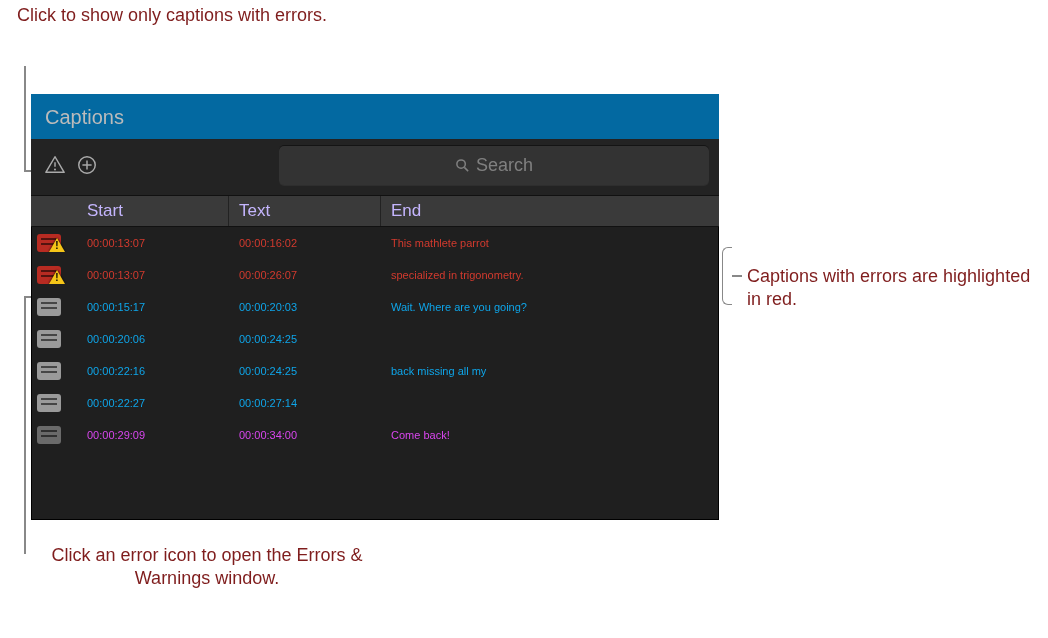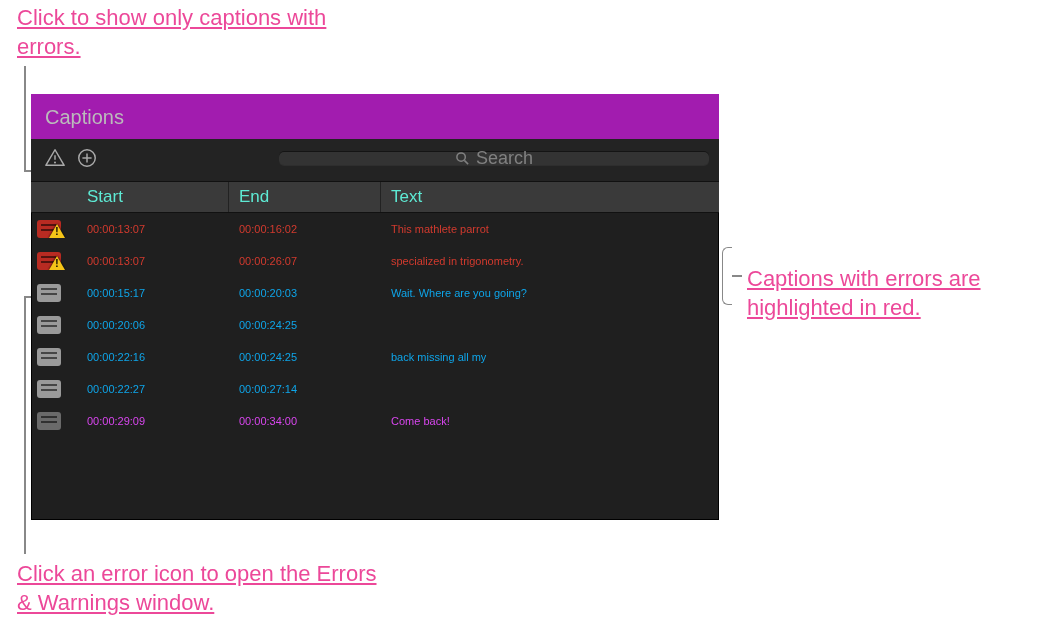--- a/index.html
+++ b/index.html
@@ -8,24 +8,23 @@
     height: 638px;
     background: #fff;
     font-family: -apple-system, "Helvetica Neue", Helvetica, Arial, sans-serif;
     position: relative;
     color: #222;
   }
 
   
   .callout {
     position: absolute;
-    font-size: 22px;
+    font-size: 18px;
     line-height: 1.3;
-    color: #ec4899;
-    text-decoration: underline;
+    color: #7f1d1d;
   }
   .callout-line {
     position: absolute;
     background: #888;
   }
   .callout-bracket {
     position: absolute;
     border: 1.5px solid #888;
     border-right: none;
     border-radius: 6px 0 0 6px;
@@ -41,42 +40,42 @@
     background: #1f1f1f;
     color: #ccc;
     font-size: 17px;
     overflow: hidden;
     box-shadow: inset 0 0 0 1px #000;
   }
   .panel-title {
     padding: 12px 14px 10px;
     font-size: 20px;
     color: #bbb;
-    background: #a21caf;
+    background: #0369a1;
   }
   .toolbar {
     display: flex;
     align-items: center;
     padding: 6px 10px 10px;
     background: #232323;
   }
   .tool-btn {
     width: 28px;
     height: 26px;
     display: flex;
     align-items: center;
     justify-content: center;
     margin-right: 4px;
     color: #aaa;
   }
   .tool-btn svg { width: 22px; height: 22px; }
   .search {
     margin-left: auto;
     width: 430px;
-    height: 14px;
+    height: 40px;
     background: #333;
     border-radius: 5px;
     display: flex;
     align-items: center;
     justify-content: center;
     color: #808080;
     font-size: 18px;
     gap: 6px;
     box-shadow: inset 0 1px 0 rgba(0,0,0,0.6), 0 1px 0 rgba(255,255,255,0.05);
   }
@@ -87,21 +86,21 @@
     display: grid;
     grid-template-columns: 46px 152px 152px 1fr;
     background: #3a3a3a;
     border-top: 1px solid #111;
     border-bottom: 1px solid #111;
     height: 32px;
     align-items: center;
   }
   .th {
     padding: 0 10px;
-    color: #5eead4;
+    color: #c4b5fd;
     font-size: 17px;
     border-right: 1px solid #222;
     height: 100%;
     display: flex;
     align-items: center;
   }
   .th:first-child, .th:last-child { border-right: none; }
 
   .row {
     display: grid;
@@ -180,21 +179,21 @@
 <body>
 
 <div class="callout" style="left:17px; top:4px; width:360px;">Click to show only captions with errors.</div>
 <div class="callout-line" style="left:24px; top:66px; width:1.5px; height:104px;"></div>
 <div class="callout-line" style="left:24px; top:170px; width:26px; height:1.5px;"></div>
 
 <div class="callout" style="left:747px; top:265px; width:290px;">Captions with errors are highlighted in red.</div>
 <div class="callout-bracket" style="left:722px; top:247px; width:10px; height:58px;"></div>
 <div class="callout-line" style="left:732px; top:275px; width:10px; height:1.5px;"></div>
 
-<div class="callout" style="left:17px; top:560px; width:380px;">Click an error icon to open the Errors &amp; Warnings window.</div>
+<div class="callout" style="left:17px; top:544px; width:380px;text-align:center;">Click an error icon to open the Errors &amp; Warnings window.</div>
 <div class="callout-line" style="left:24px; top:296px; width:1.5px; height:258px;"></div>
 <div class="callout-line" style="left:24px; top:296px; width:14px; height:1.5px;"></div>
 
 <div class="panel">
   <div class="panel-title">Captions</div>
 
   <div class="toolbar">
     <div class="tool-btn">
       <svg viewBox="0 0 24 24">
         <path d="M12 3 L22 20 L2 20 Z" fill="none" stroke="#aaa" stroke-width="1.6" stroke-linejoin="round"></path>
@@ -214,22 +213,22 @@
         <circle cx="6.5" cy="6.5" r="4.5" fill="none" stroke="#808080" stroke-width="1.6"></circle>
         <line x1="10" y1="10" x2="14" y2="14" stroke="#808080" stroke-width="1.6"></line>
       </svg>
       <span>Search</span>
     </div>
   </div>
 
   <div class="thead">
     <div class="th"></div>
     <div class="th">Start</div>
+    <div class="th">Text</div>
     <div class="th">End</div>
-    <div class="th">Text</div>
   </div>
 
   <div id="tbody">
       <div class="row error">
         <div class="cell icon-cell">
           <div class="cap-icon red">
             <div class="cap-lines"></div>
           </div>
           <div class="warn-overlay"></div>
         </div>

